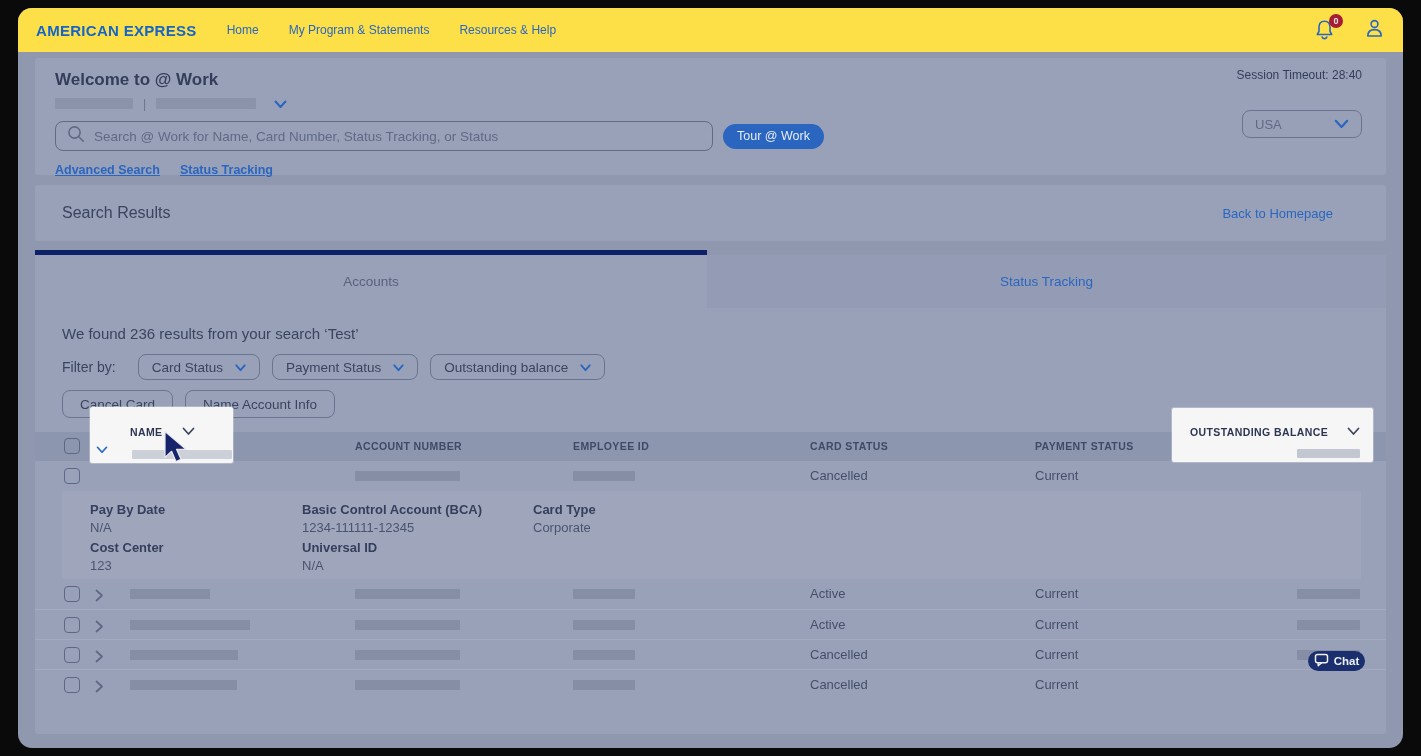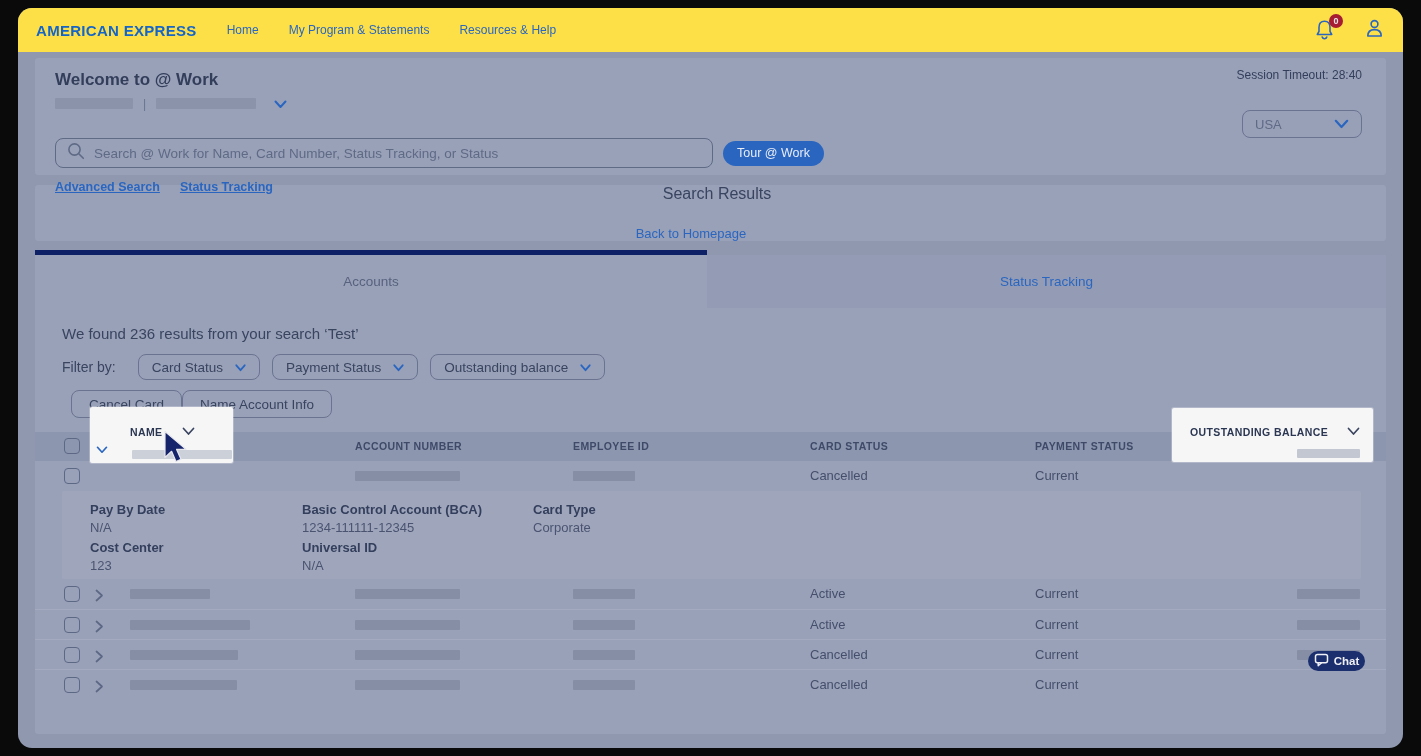--- a/index.html
+++ b/index.html
@@ -19,44 +19,44 @@
   
   .content { padding:3px 17px 0; }
   .panel { background:#99a1b8; border-radius:3px; }
 
   .welcome-panel { margin-top:3px; height:117px; position:relative; padding:12px 20px; }
   .welcome-title { font-size:17px; font-weight:bold; color:#333e5a; }
   .session-timeout { position:absolute; top:10px; right:24px; font-size:12px; color:#333e5a; }
   .subrow { display:flex; align-items:center; gap:10px; margin-top:7px; height:13px; }
   .ph-bar { background:#8b93ab; border-radius:1px; height:11px; }
   .pipe { color:#6a7390; font-size:12px; }
-  .search-row { display:flex; align-items:center; margin-top:28px; }
+  .search-row { display:flex; align-items:center; margin-top:11px; }
   .search-box { width:658px; height:30px; border:1.5px solid #5f6a85; border-radius:8px; display:flex; align-items:center; padding:0 11px; gap:9px; background:transparent; }
   .search-box input { flex:1; border:none; outline:none; background:transparent; font-size:13.5px; color:#39445f; font-family:"Liberation Sans", sans-serif; }
   .search-box input::placeholder { color:#5f6a85; opacity:1; }
   .tour-btn { margin-left:10px; height:25px; padding:0 14px; background:#2a66c0; color:#e7ecf6; border:none; border-radius:13px; font-size:12.5px; font-family:"Liberation Sans", sans-serif; cursor:pointer; }
   .country-dd { position:absolute; right:24px; top:52px; width:120px; height:28px; border:1.5px solid #6a7390; border-radius:8px; display:flex; align-items:center; justify-content:space-between; padding:0 12px; color:#5f6a85; font-size:13px; background:#98a0b7; cursor:pointer; }
   .links-row { display:flex; gap:20px; margin-top:12px; }
   .ul-link { color:#2a66c0; font-size:12.5px; font-weight:bold; text-decoration:underline; cursor:pointer; }
 
-  .results-panel { margin-top:10px; height:56px; display:flex; align-items:center; justify-content:space-between; padding:0 14px;flex-direction:column; }
+  .results-panel { margin-top:10px; height:56px; display:flex; align-items:center; justify-content:space-between; padding:0 14px; }
   .results-title { font-size:16px; color:#39445f; margin-left:13px; }
   .back-link { color:#2a66c0; font-size:13px; margin-right:39px; cursor:pointer; }
 
   .tabs { display:flex; margin-top:9px; height:58px; }
   .tab { display:flex; align-items:center; justify-content:center; font-size:13.5px; cursor:pointer; }
   .tab-accounts { width:672px; background:#99a1b8; border-top:5px solid #0e2166; color:#58627e; }
   .tab-status { flex:1; background:#949cb5; margin-top:5px; color:#2a66c0; }
 
   .main-panel { height:426px; position:relative; border-radius:0 0 3px 3px; }
   .summary { padding-top:17px; margin-left:27px; font-size:15px; color:#39445f; }
   .filter-row { margin:12px 0 0 27px; display:flex; align-items:center; }
   .filter-label { font-size:14px; color:#39445f; margin-right:22px; }
   .pill { display:flex; align-items:center; gap:12px; border:1.5px solid #6a7390; border-radius:8px; height:26px; padding:0 13px; font-size:13.5px; color:#39445f; margin-right:12px; cursor:pointer; background:transparent; font-family:"Liberation Sans", sans-serif; }
-  .actions-row { margin:10px 0 0 36px; display:flex; }
+  .actions-row { margin:10px 0 0 27px; display:flex; gap:12px; }
   .act-btn { height:28px; padding:0 17px; border:1.5px solid #6a7390; border-radius:8px; font-size:13.5px; color:#39445f; background:transparent; cursor:pointer; font-family:"Liberation Sans", sans-serif; }
 
   
   .table { margin-top:14px; }
   .thead { height:29px; background:#8c96af; position:relative; }
   .th { position:absolute; top:0; line-height:29px; font-size:10.5px; font-weight:bold; letter-spacing:.4px; color:#3f4a68; cursor:pointer; }
   .row { height:30px; position:relative; }
   .row.sep { border-top:1px solid #a4abc0; }
   .checkbox { position:absolute; left:29px; top:7px; width:16px; height:16px; border:1.5px solid #5d6885; border-radius:4px; cursor:pointer; }
   .thead .checkbox { top:6px; }

